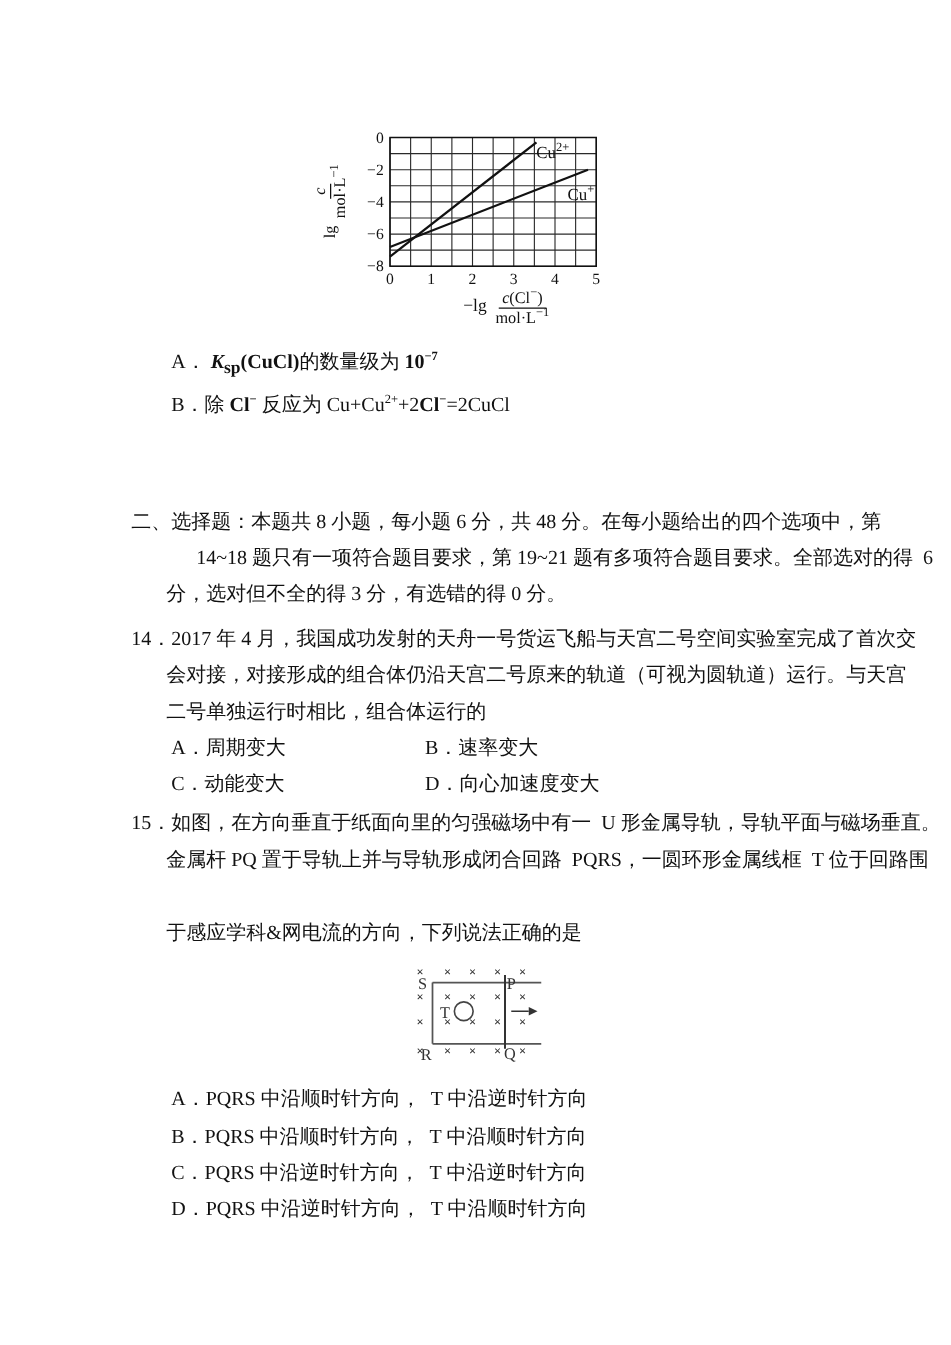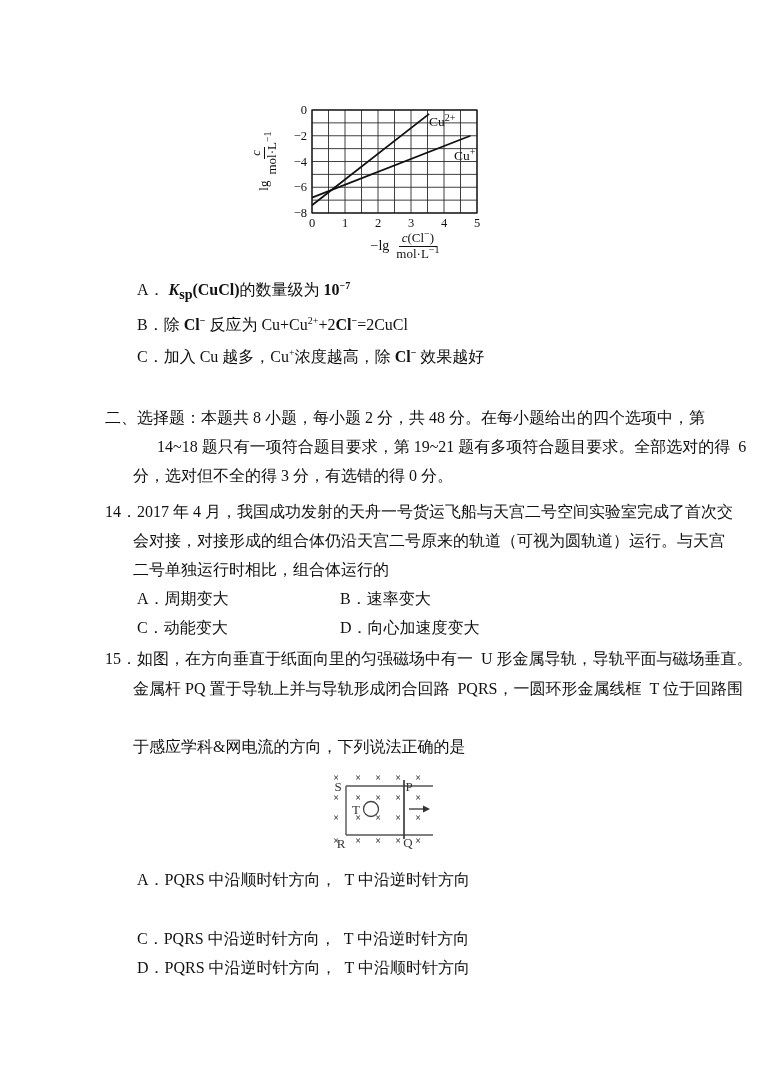--- a/index.html
+++ b/index.html
@@ -79,23 +79,22 @@
   <div class="xlab">
     <span>−lg</span>
     <span class="frac">
       <span class="num"><i>c</i>(Cl<sup>−</sup>)</span>
       <span class="den">mol·L<sup>−1</sup></span>
     </span>
   </div>
 
   <div class="t" style="left:137px;top:280px;">A． <b><i>K</i><sub>sp</sub>(CuCl)</b>的数量级为 <b>10<sup>−7</sup></b></div>
   <div class="t" style="left:137px;top:315px;">B．除 <b>Cl<sup>−</sup></b> 反应为 Cu+Cu<sup>2+</sup>+2<b>Cl<sup>−</sup></b>=2CuCl</div>
-  <div class="t" style="left:137px;top:347px;">C．加入 Cu 越多，Cu<sup>+</sup>浓度越高，除 <b>Cl<sup>−</sup></b> 效果越好</div>
 
-  <div class="t" style="left:105px;top:408px;">二、选择题：本题共 8 小题，每小题 2 分，共 48 分。在每小题给出的四个选项中，第</div>
+  <div class="t" style="left:105px;top:408px;">二、选择题：本题共 8 小题，每小题 6 分，共 48 分。在每小题给出的四个选项中，第</div>
   <div class="t" style="left:133px;top:437px;margin-left:24px;">14~18 题只有一项符合题目要求，第 19~21 题有多项符合题目要求。全部选对的得  6</div>
   <div class="t" style="left:133px;top:466px;">分，选对但不全的得 3 分，有选错的得 0 分。</div>
 
   <div class="t" style="left:105px;top:502px;">14．2017 年 4 月，我国成功发射的天舟一号货运飞船与天宫二号空间实验室完成了首次交</div>
   <div class="t" style="left:133px;top:531px;">会对接，对接形成的组合体仍沿天宫二号原来的轨道（可视为圆轨道）运行。与天宫</div>
   <div class="t" style="left:133px;top:560px;">二号单独运行时相比，组合体运行的</div>
   <div class="t" style="left:137px;top:589px;">A．周期变大</div>
   <div class="t" style="left:340px;top:589px;">B．速率变大</div>
   <div class="t" style="left:137px;top:618px;">C．动能变大</div>
   <div class="t" style="left:340px;top:618px;">D．向心加速度变大</div>
@@ -131,16 +130,17 @@
       <text x="75" y="80" font-size="10" fill="#333" font-family="&quot;Liberation Serif&quot;,&quot;DejaVu Serif&quot;,serif" text-anchor="middle" font-weight="bold">×</text>
       <text x="95" y="80" font-size="10" fill="#333" font-family="&quot;Liberation Serif&quot;,&quot;DejaVu Serif&quot;,serif" text-anchor="middle" font-weight="bold">×</text>
       <text x="15" y="27" font-size="13" fill="#333" font-family="&quot;Liberation Serif&quot;,&quot;DejaVu Serif&quot;,serif" text-anchor="middle">S</text>
       <text x="86" y="27" font-size="13" fill="#333" font-family="&quot;Liberation Serif&quot;,&quot;DejaVu Serif&quot;,serif" text-anchor="middle">P</text>
       <text x="33" y="50" font-size="13" fill="#333" font-family="&quot;Liberation Serif&quot;,&quot;DejaVu Serif&quot;,serif" text-anchor="middle">T</text>
       <text x="18" y="84" font-size="13" fill="#333" font-family="&quot;Liberation Serif&quot;,&quot;DejaVu Serif&quot;,serif" text-anchor="middle">R</text>
       <text x="85" y="83" font-size="13" fill="#333" font-family="&quot;Liberation Serif&quot;,&quot;DejaVu Serif&quot;,serif" text-anchor="middle">Q</text>
     </svg>
 
   <div class="t" style="left:137px;top:870px;">A．PQRS 中沿顺时针方向，  T 中沿逆时针方向</div>
+  <div class="t" style="left:137px;top:900px;">B．PQRS 中沿顺时针方向，  T 中沿顺时针方向</div>
   <div class="t" style="left:137px;top:929px;">C．PQRS 中沿逆时针方向，  T 中沿逆时针方向</div>
   <div class="t" style="left:137px;top:958px;">D．PQRS 中沿逆时针方向，  T 中沿顺时针方向</div>
 
 </div>
 
 </body></html>

